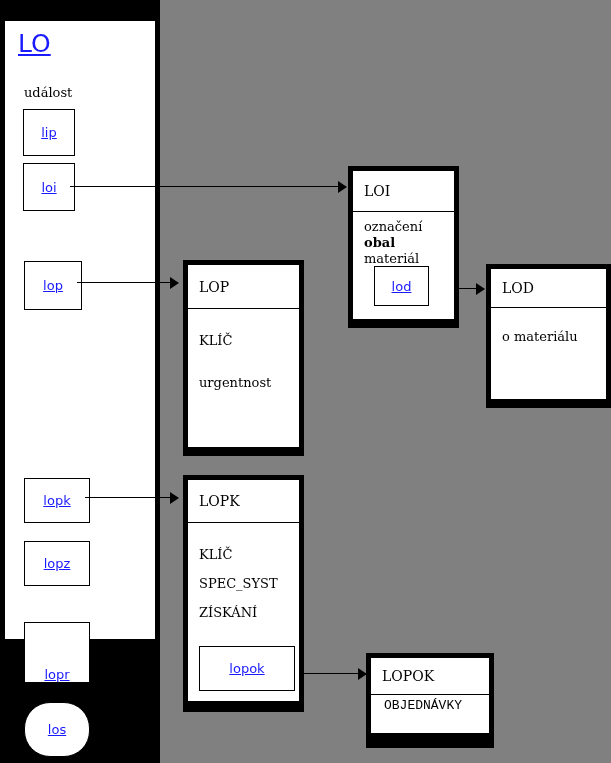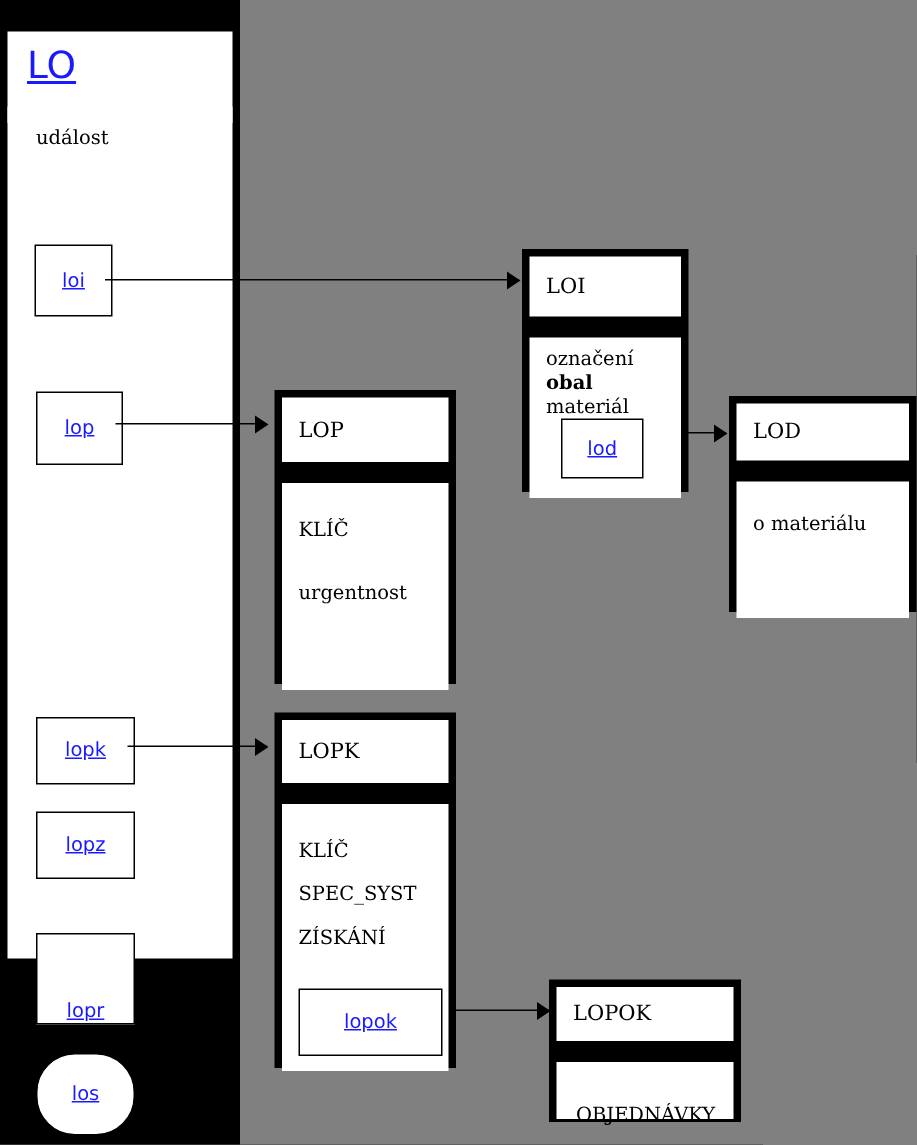--- a/index.html
+++ b/index.html
@@ -64,21 +64,21 @@
     position:relative;
   }
   .entity .ehead span{
     position:absolute;left:11px;top:50%;transform:translateY(-50%);
     font-size:14px;color:#000;white-space:nowrap;
   }
   .entity .ebody{
     background:#fff;
     box-sizing:border-box;
     position:relative;
-    margin-top:14px;
+    margin-top:1px;
     padding-left:22px;
   }
   .attr{
     position:absolute;
     font-size:13px;color:#000;white-space:nowrap;
   }
   
   .hline{
     position:absolute;height:1px;background:#000;
   }
@@ -97,20 +97,23 @@
 
   <div class="leftpanel">
 
     <div class="lp-title">
       <a href="#" class="lnk">LO</a>
     </div>
 
     <div class="lp-body">
       <div class="lp-label">událost</div>
 
+      <div class="linkbox" style="left:18px;top:38px;width:52px;height:47px;">
+        <a href="#" class="lnk">lip</a>
+      </div>
 
       <div class="linkbox" style="left:18px;top:92px;width:52px;height:48px;">
         <a href="#" class="lnk">loi</a>
       </div>
 
       <div class="linkbox" style="left:19px;top:190px;width:58px;height:49px;">
         <a href="#" class="lnk">lop</a>
       </div>
 
       <div class="linkbox" style="left:19px;top:407px;width:66px;height:45px;">
@@ -191,17 +194,17 @@
         <a href="#" class="lnk">lopok</a>
       </div>
     </div>
   </div>
 
   <div class="entity" style="left:366px;top:653px;width:128px;height:95px;">
     <div class="ehead" style="height:36px;">
       <span>LOPOK</span>
     </div>
     <div class="ebody" style="height:38px;">
-      <div class="attr" style="left:13px;top:28px;">OBJEDNÁVKY</div>
+      <div class="attr" style="left:13px;top:3px;font-family:Liberation Mono, monospace;">OBJEDNÁVKY</div>
     </div>
   </div>
 
 </div>
 
 </body></html>

